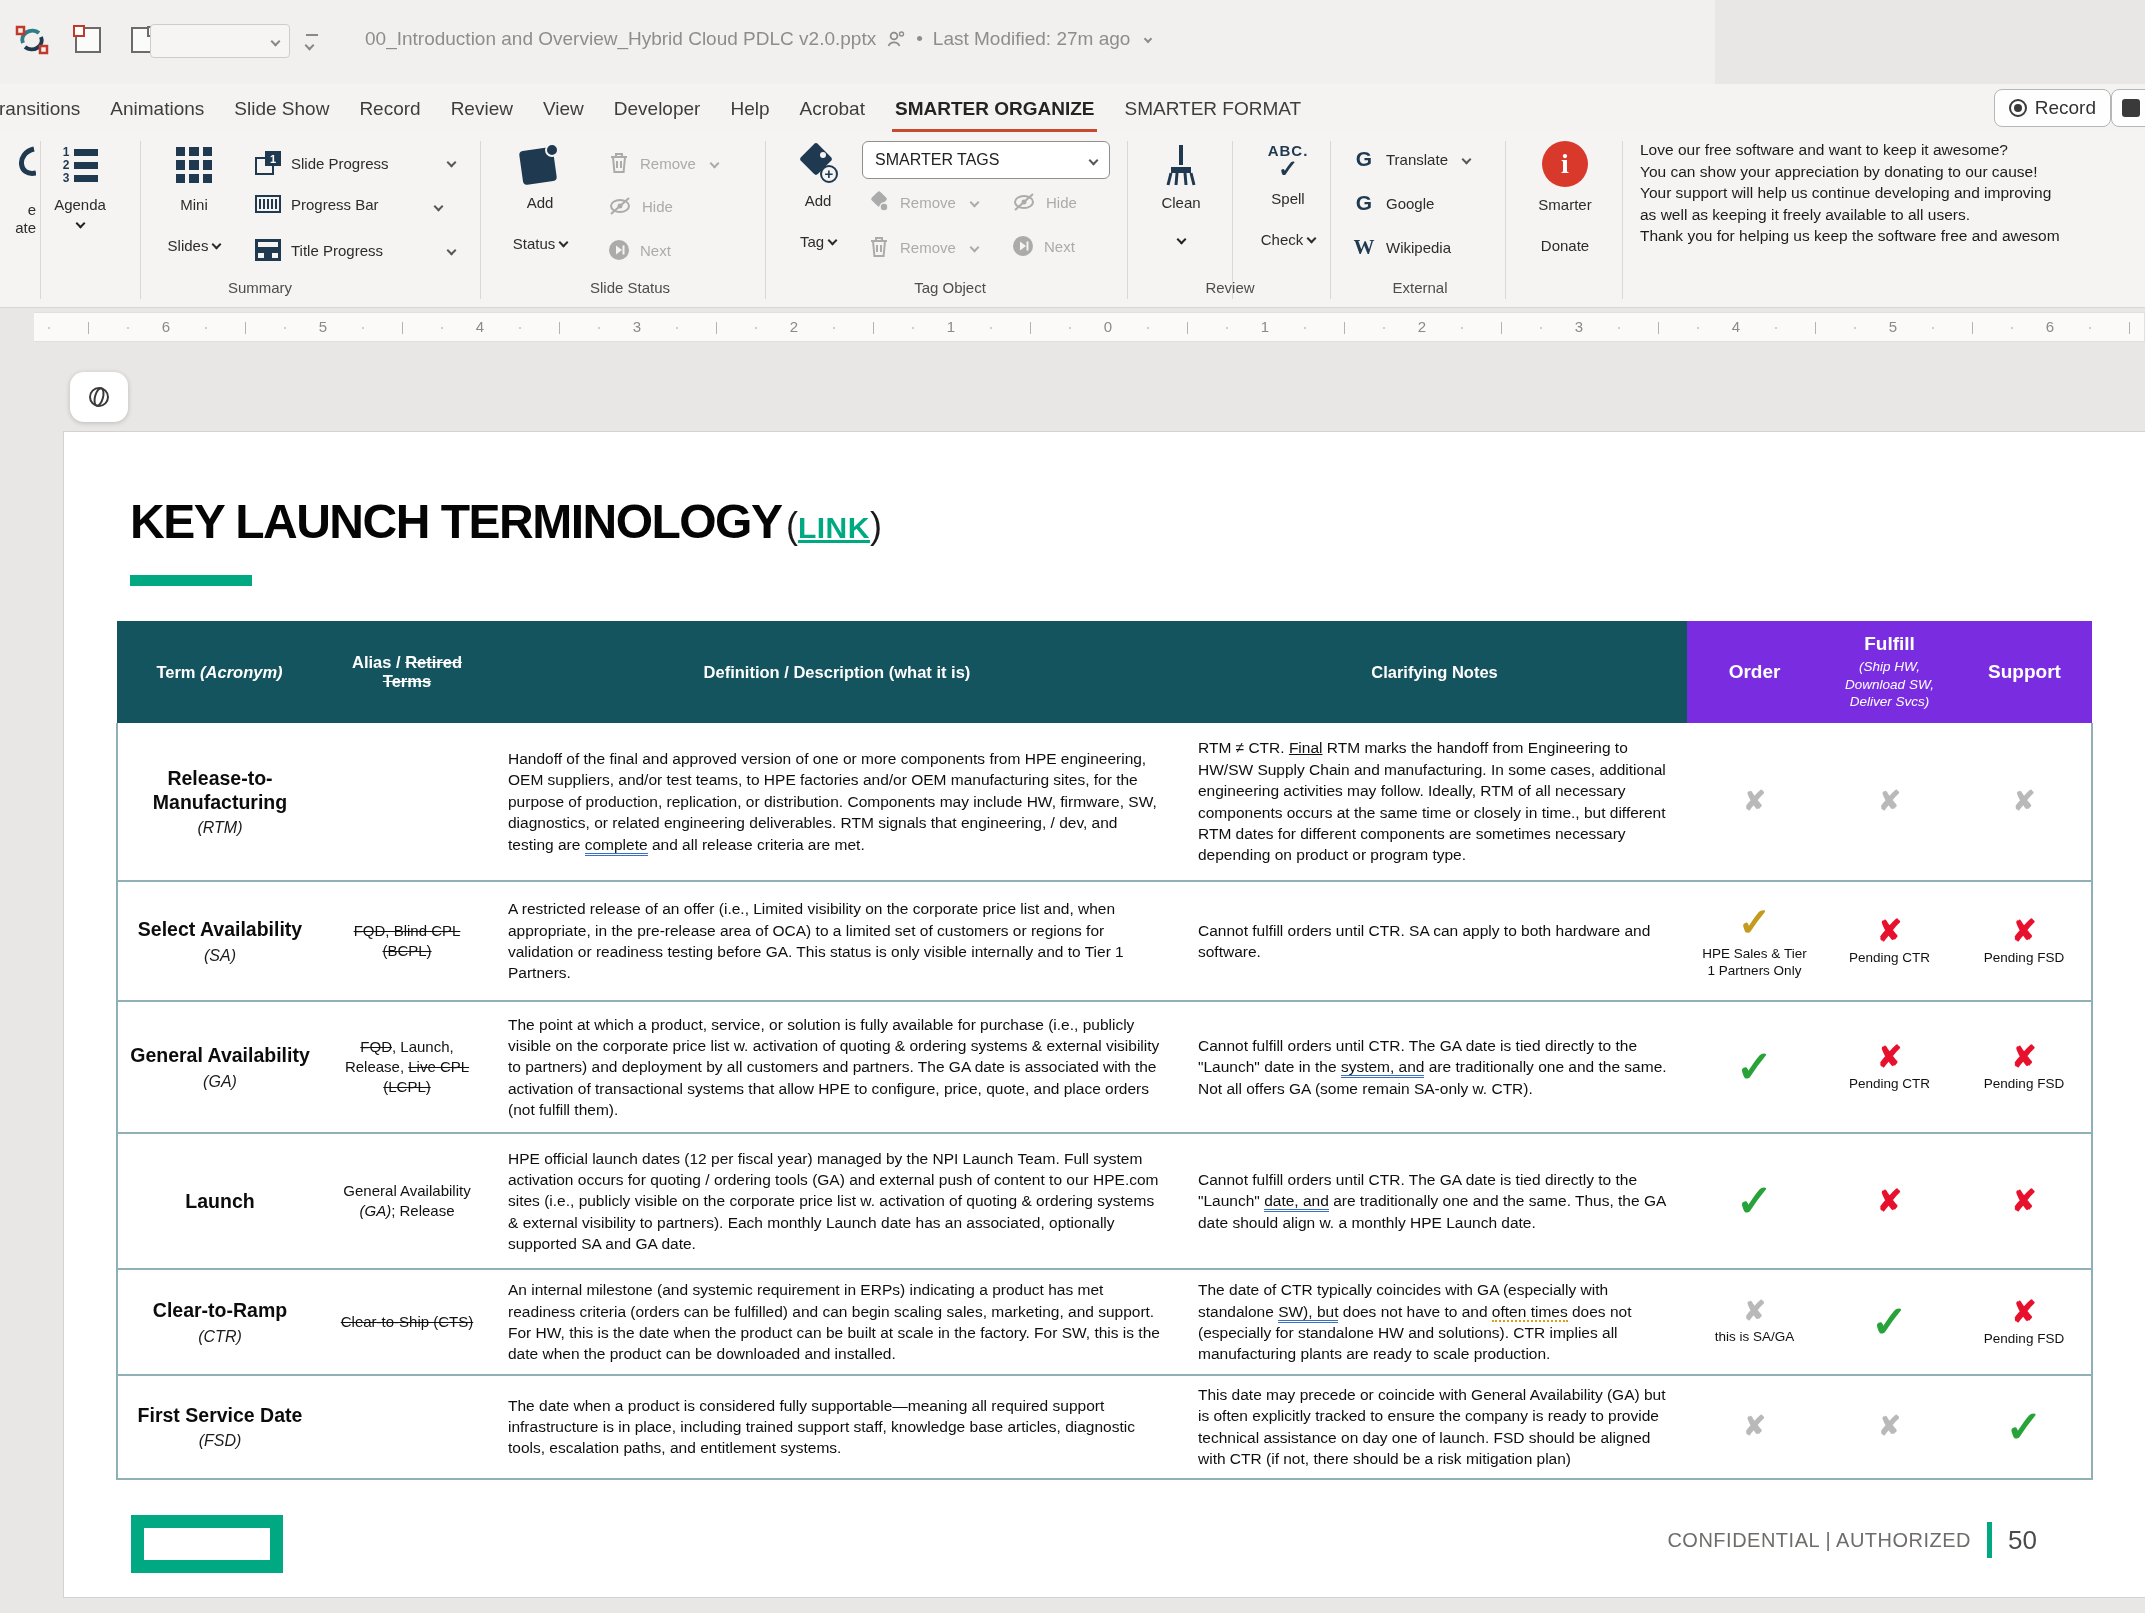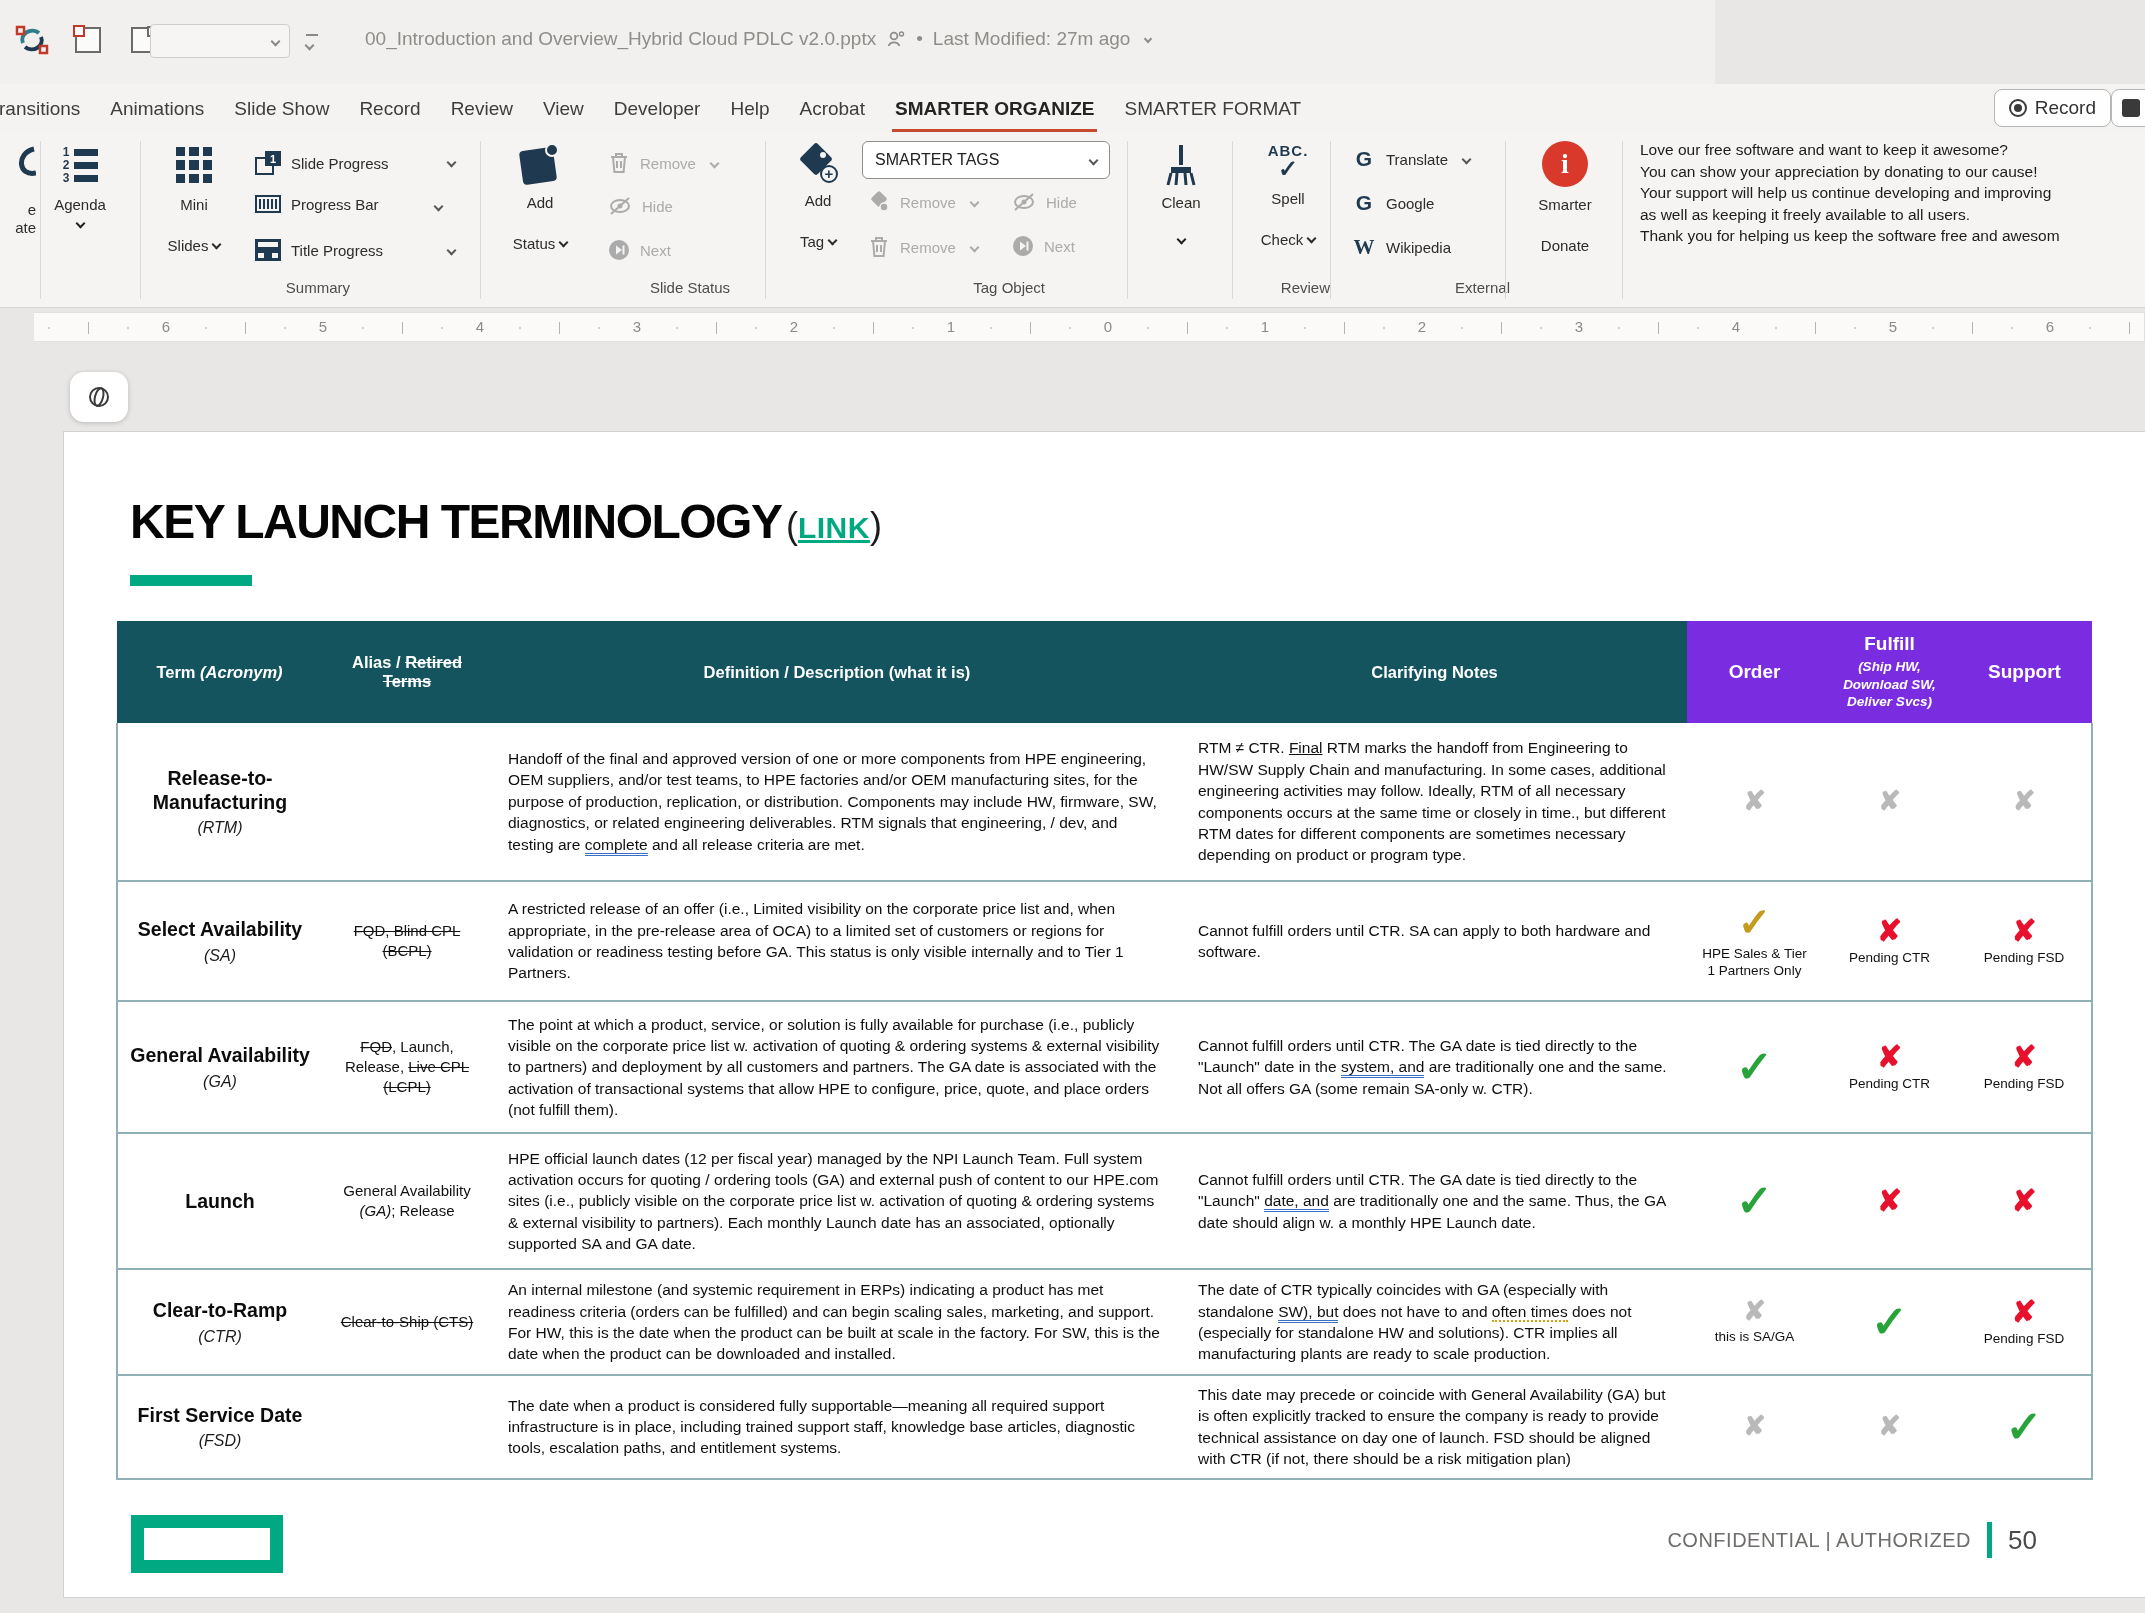--- a/index.html
+++ b/index.html
@@ -32,21 +32,21 @@
   .mtab.active::after{content:"";position:absolute;left:12px;right:12px;bottom:1px;height:3px;background:var(--tab-underline)}
   .record-pill{position:absolute;right:34px;top:5px;height:38px;background:#fefefe;border:1px solid #b8b6b4;border-radius:8px;display:flex;align-items:center;gap:8px;padding:0 14px;font-size:19px;color:#333}
   .rec-ic{width:18px;height:18px;border:2px solid #3a3a3a;border-radius:50%;display:flex;align-items:center;justify-content:center}
   .rec-ic i{width:8px;height:8px;background:#3a3a3a;border-radius:50%}
   .clip-pill{position:absolute;right:-16px;top:5px;width:50px;height:38px;background:#fefefe;border:1px solid #b8b6b4;border-radius:8px;display:flex;align-items:center;padding-left:10px}
   .clip-pill i{width:18px;height:18px;background:#3a3a3a;border-radius:3px}
 
   
   .ribbon{position:absolute;left:0;top:133px;width:2145px;height:175px;background:#f6f4f2;border-bottom:1px solid #d8d6d4}
   .rdiv{position:absolute;top:8px;height:158px;width:1px;background:#dad8d6}
-  .grp-label{position:absolute;top:146px;font-size:15px;color:#4f4d4b;text-align:right;white-space:nowrap}
+  .grp-label{position:absolute;top:146px;font-size:15px;color:#4f4d4b;text-align:center;white-space:nowrap}
   .rlabel{font-size:15px;color:#2e2c2a;white-space:nowrap}
   .gray{color:#ababab}
   .cv{display:inline-block;width:7px;height:7px;border-right:2px solid currentColor;border-bottom:2px solid currentColor;transform:rotate(45deg);margin-left:5px;vertical-align:3px}
   .bigbtn{position:absolute;text-align:center}
   .bigbtn .rlabel{display:block;line-height:23px}
   
   .agenda-ic{width:36px;height:40px;margin:0 auto 8px;display:flex;flex-direction:column;justify-content:space-between;padding:2px 0}
   .agenda-row{display:flex;align-items:center;gap:4px}
   .agenda-row b{font-size:12px;color:var(--icon-dark);width:8px;line-height:10px}
   .agenda-row i{height:7px;flex:1;background:var(--icon-dark)}
@@ -97,21 +97,21 @@
   .slide-title .main{font-size:48px;font-weight:700;letter-spacing:-1.5px;color:#050505}
   .slide-title .paren{font-size:36px;color:#1a1a1a}
   .slide-title .link{font-size:30px;font-weight:700;color:var(--accent-green);text-decoration:underline;letter-spacing:.5px}
   .green-bar{position:absolute;left:66px;top:143px;width:122px;height:11px;background:var(--accent-green)}
 
   
   .termtable{position:absolute;left:52px;top:189px;border-collapse:collapse;table-layout:fixed;width:1975px}
   .termtable thead th{color:#fff;vertical-align:middle;padding:6px 10px}
   .th-teal{background:var(--header-teal);font-size:16.5px;font-weight:700}
   .th-purple{background:var(--header-purple);font-size:19px;font-weight:700}
-  .th-fulfill .sub{font-size:13.5px;font-style:italic;font-weight:700;line-height:1.3;margin-top:3px}
+  .th-fulfill .sub{font-size:13.5px;font-style:italic;font-weight:400;line-height:1.3;margin-top:3px}
   .termtable tbody td{border-bottom:2px solid #8fb0b5;vertical-align:middle;padding:8px 10px}
   .termtable tbody tr td:first-child{border-left:2px solid #8fb0b5}
   .termtable tbody tr td:last-child{border-right:2px solid #8fb0b5}
   .c-term{text-align:center}
   .t-name{font-size:19.5px;font-weight:700;color:#0c0c0c;line-height:1.25}
   .t-acr{font-size:16px;font-style:italic;color:#1a1a1a;margin-top:5px}
   .c-alias{text-align:center;font-size:15px;line-height:1.35;color:#111}
   .c-def,.c-notes{font-size:15.5px;line-height:1.38;color:#0f0f0f;padding:8px 16px !important}
   .c-status{text-align:center}
   .glyph{font-weight:bold;line-height:1}

